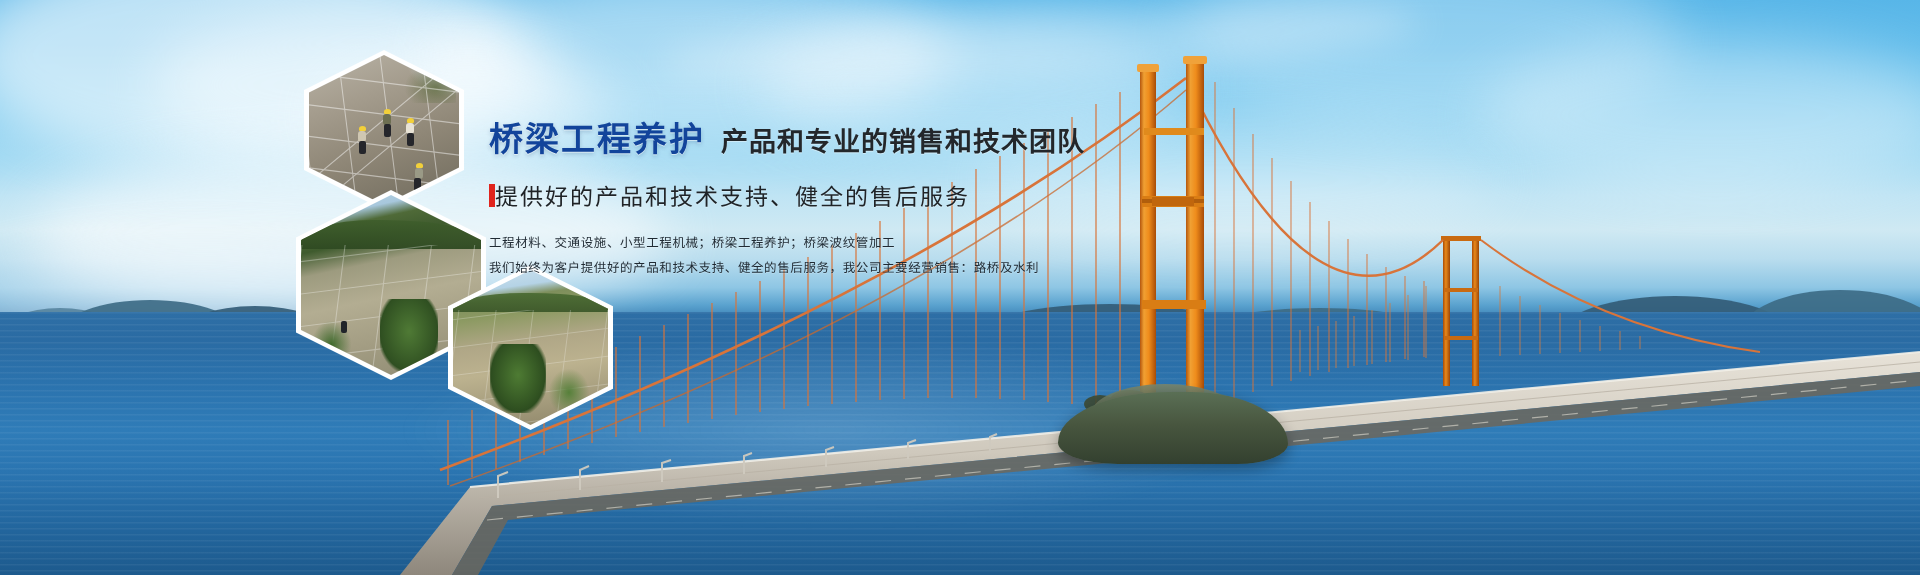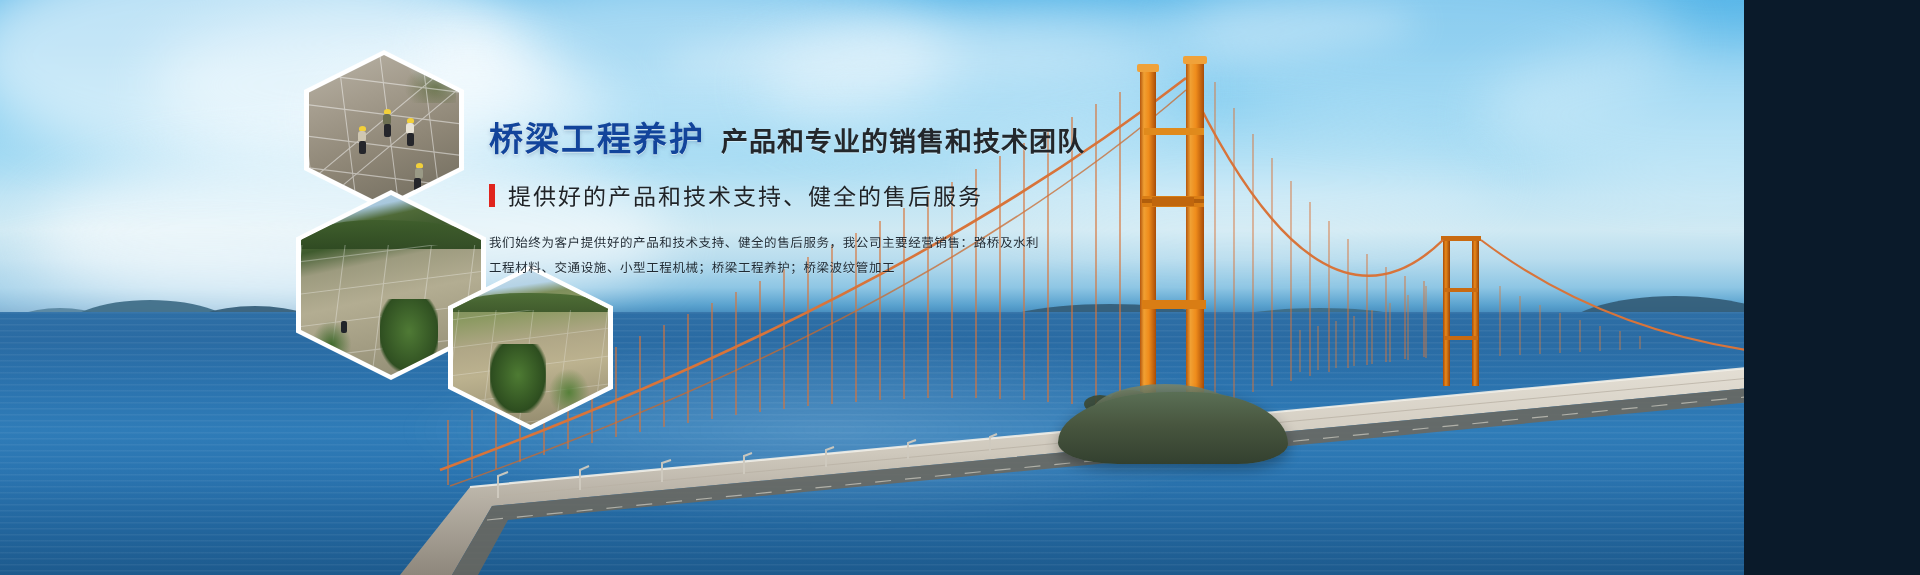--- a/index.html
+++ b/index.html
@@ -1,20 +1,20 @@
 <!DOCTYPE html>
 <html lang="zh-CN"><head>
 <meta charset="utf-8">
 <title>Bridge Engineering Banner</title>
 <style>
   html,body{margin:0;padding:0;background:#0a1a2a;}
   *{box-sizing:border-box;}
   .banner{
     position:relative;
-    width:1744px;height:575px;
+    width:1920px;height:575px;
     overflow:hidden;
     font-family:"Liberation Sans","DejaVu Sans",sans-serif;
   }
 
   
   .sky{
     position:absolute;inset:0;
     background:
       linear-gradient(180deg,
         #58b6e8 0%,
@@ -178,21 +178,21 @@
     font-size:34px;font-weight:bold;color:#12449b;letter-spacing:2px;
     text-shadow:0 1px 0 rgba(255,255,255,.55), 0 2px 4px rgba(0,40,90,.22);
   }
   .headline .h-sub{
     font-size:27px;font-weight:bold;color:#23272b;letter-spacing:1px;
     text-shadow:0 1px 0 rgba(255,255,255,.40);
     text-align:center;
   }
 
   .subline{
-    display:flex;align-items:center;gap:13px;
+    display:flex;align-items:center;
     margin-top:22px;white-space:nowrap;
   }
   .subline .bar{width:6px;height:23px;background:#e0241d;flex:0 0 auto;}
   .subline .txt{
     font-size:23px;color:#1f2327;letter-spacing:2px;
     text-shadow:0 1px 0 rgba(255,255,255,.30);
   }
 
   .body{margin-top:22px;}
   .body p{
@@ -471,19 +471,19 @@
       <span class="h-main">桥梁工程养护</span>
       <span class="h-sub">产品和专业的销售和技术团队</span>
     </div>
 
     <div class="subline">
       <span class="bar"></span>
       <span class="txt">提供好的产品和技术支持、健全的售后服务</span>
     </div>
 
     <div class="body">
+      <p>工程材料、交通设施、小型工程机械；桥梁工程养护；桥梁波纹管加工</p>
       <p>我们始终为客户提供好的产品和技术支持、健全的售后服务，我公司主要经营销售：路桥及水利</p>
-      <p>工程材料、交通设施、小型工程机械；桥梁工程养护；桥梁波纹管加工</p>
     </div>
 
   </div>
 
 </div>
 
 </body></html>

